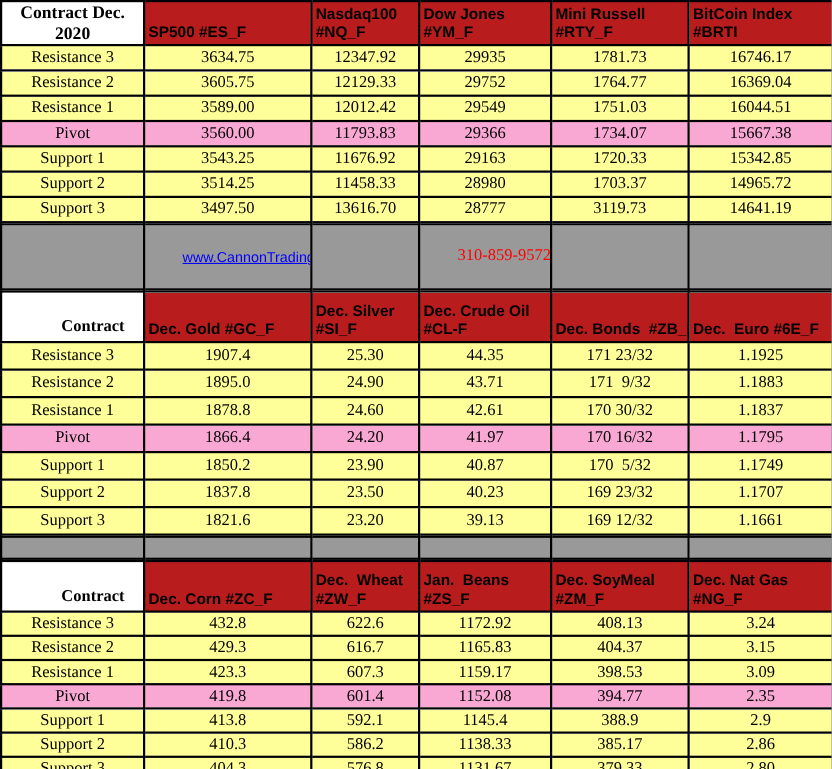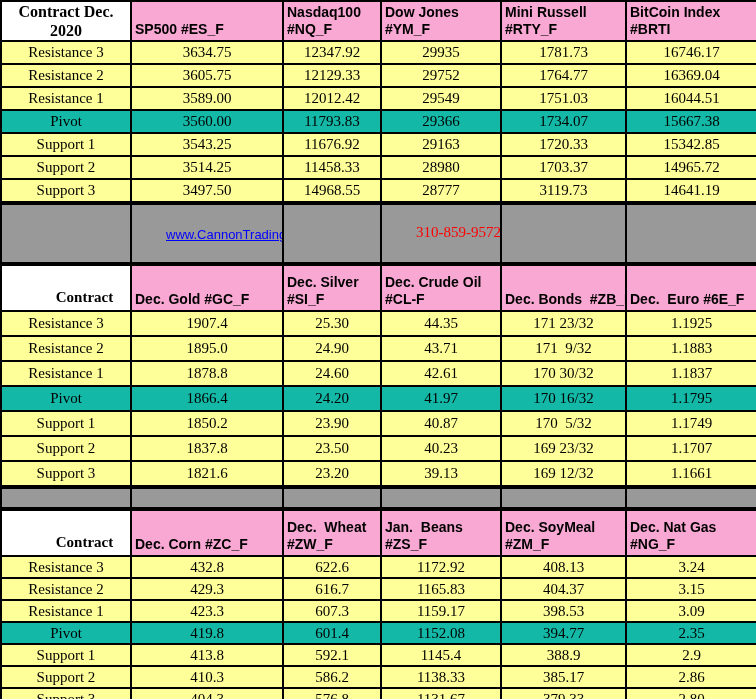--- a/index.html
+++ b/index.html
@@ -22,21 +22,21 @@
   }
 
   
   th.colhead {
     font-family:"Liberation Sans", sans-serif;
     font-weight:bold;
     font-size:14px;
     line-height:17px;
     text-align:left;
     vertical-align:bottom;
-    background:#f9a8d4;
+    background:#b91c1c;
     padding:1px 3px 2px 3px;
     margin-left:41px;
   }
   th.corner {
     font-family:"Liberation Serif", serif;
     font-weight:bold;
     font-size:16px;
     line-height:19px;
     text-align:center;
     background:#fff;
@@ -45,21 +45,21 @@
   .sec1 th.corner { vertical-align:middle; }
   .sec2 th.corner, .sec3 th.corner { vertical-align:bottom; padding-bottom:3px; font-size:15px;padding-left:39px; }
 
   
   td.label, td.val {
     font-size:15px;
     text-align:center;
     vertical-align:middle;
     background:#FFFF99;
   }
-  tr.pivot td { background:#14b8a6; }
+  tr.pivot td { background:#f9a8d4; }
 
   .sec1 thead tr { height:40px; }
   .sec1 tbody tr { height:23px; }
   .sec2 thead tr { height:46px; }
   .sec2 tbody tr { height:25px; }
   .sec3 thead tr { height:46px; }
   .sec3 tbody tr { height:22px; }
 
   
   table.band td { background:#999999; border:2px solid #000; }
@@ -149,21 +149,21 @@
           <td class="label">Support 2</td>
           <td class="val">3514.25</td>
           <td class="val">11458.33</td>
           <td class="val">28980</td>
           <td class="val">1703.37</td>
           <td class="val">14965.72</td>
         </tr>
         <tr>
           <td class="label">Support 3</td>
           <td class="val">3497.50</td>
-          <td class="val">14968.55</td>
+          <td class="val">13616.70</td>
           <td class="val">28777</td>
           <td class="val">3119.73</td>
           <td class="val">14641.19</td>
         </tr>
       </tbody>
   </table>
 
   <table class="band band1">
     <colgroup>
         <col class="c0">

